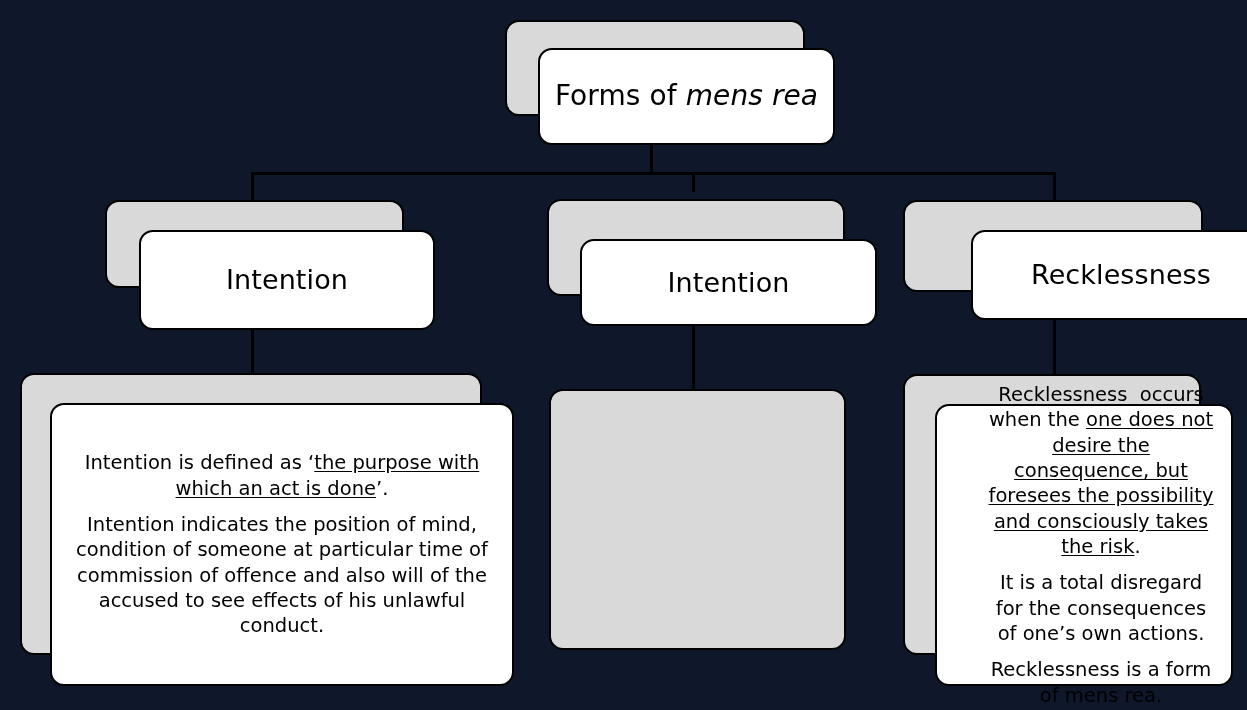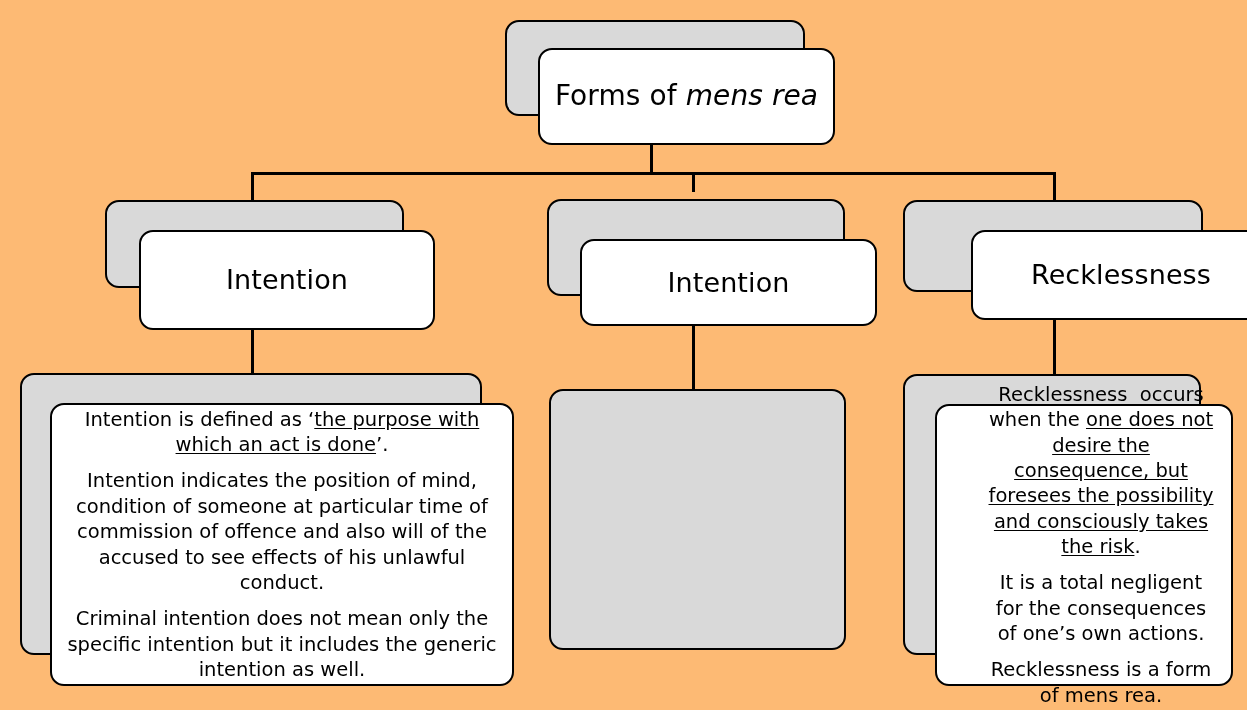--- a/index.html
+++ b/index.html
@@ -9,21 +9,21 @@
     background: #ffffff;
   }
   body {
     font-family: "DejaVu Sans", "Liberation Sans", sans-serif;
     color: #000000;
   }
   #canvas {
     position: relative;
     width: 1247px;
     height: 710px;
-    background: #fdba74;
+    background: #0f172a;
     overflow: hidden;
   }
 
   
   .conn {
     position: absolute;
     background: #000000;
     z-index: 1;
   }
 
@@ -130,33 +130,32 @@
       <span class="lvl2-text">Recklessness</span>
     </div>
   </div>
 
   <div class="card detail" style="left:20px; top:373px; width:494px; height:371px;">
     <div class="shadow" style="width:462px; height:282px;"></div>
     <div class="face" style="left:30px; top:30px; width:464px; height:283px;">
       <div class="detail-body">
         <p>Intention is defined as ‘<u>the purpose with which an act is done</u>’.</p>
         <p>Intention indicates the position of mind, condition of someone at particular time of commission of offence and also will of the accused to see effects of his unlawful conduct.</p>
-        <p>Criminal intention does not mean only the specific intention but it includes the generic intention as well.</p>
       </div>
     </div>
   </div>
 
   <div class="card detail" style="left:549px; top:389px; width:328px; height:292px;">
     <div class="shadow" style="width:297px; height:261px;"></div>
   </div>
 
   <div class="card detail" style="left:903px; top:374px; width:330px; height:312px;">
     <div class="shadow" style="width:298px; height:281px;"></div>
     <div class="face" style="left:32px; top:30px; width:298px; height:282px;padding-left:48px;">
       <div class="detail-body">
         <p>Recklessness&nbsp; occurs when the <u>one does not desire the consequence, but foresees the possibility and consciously takes the risk</u>.</p>
-        <p>It is a total negligent for the consequences of one’s own actions.</p>
+        <p>It is a total disregard for the consequences of one’s own actions.</p>
         <p>Recklessness  is a form of mens rea.</p>
       </div>
     </div>
   </div>
 
 </div>
 
 </body></html>

